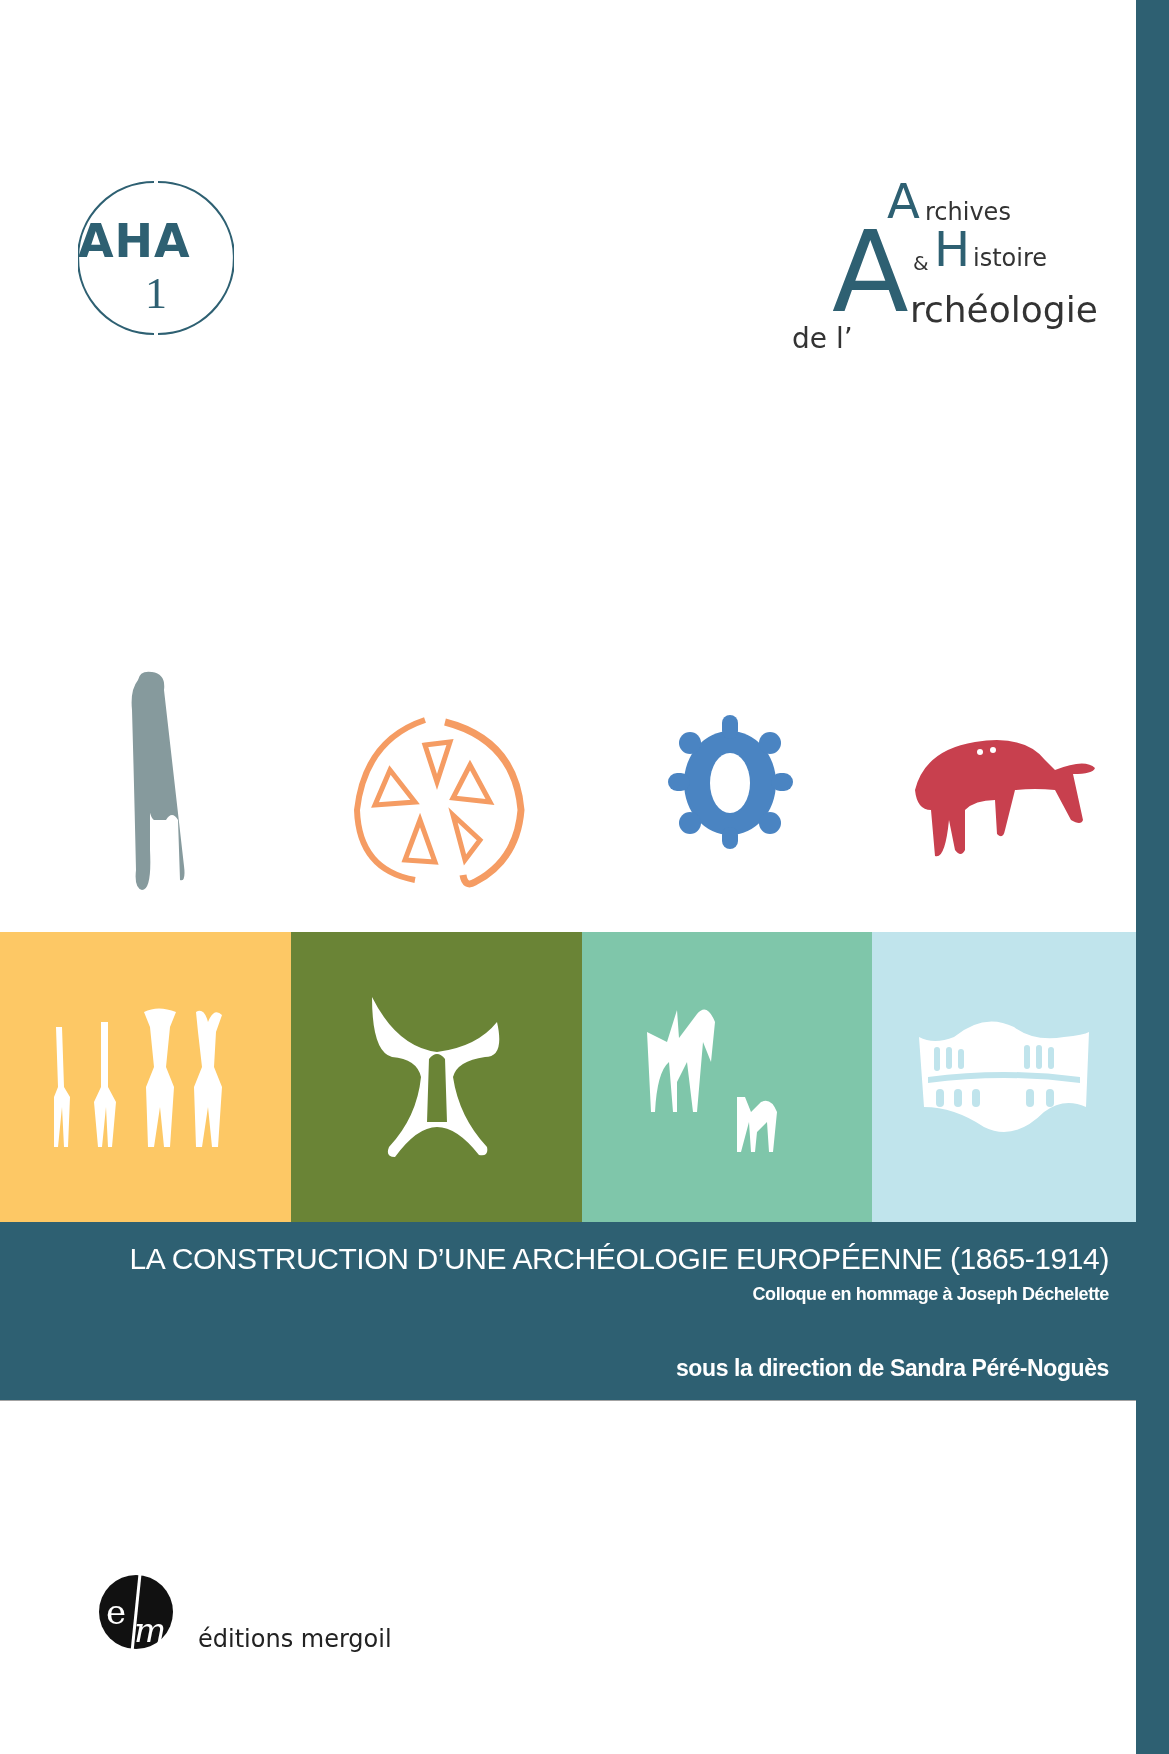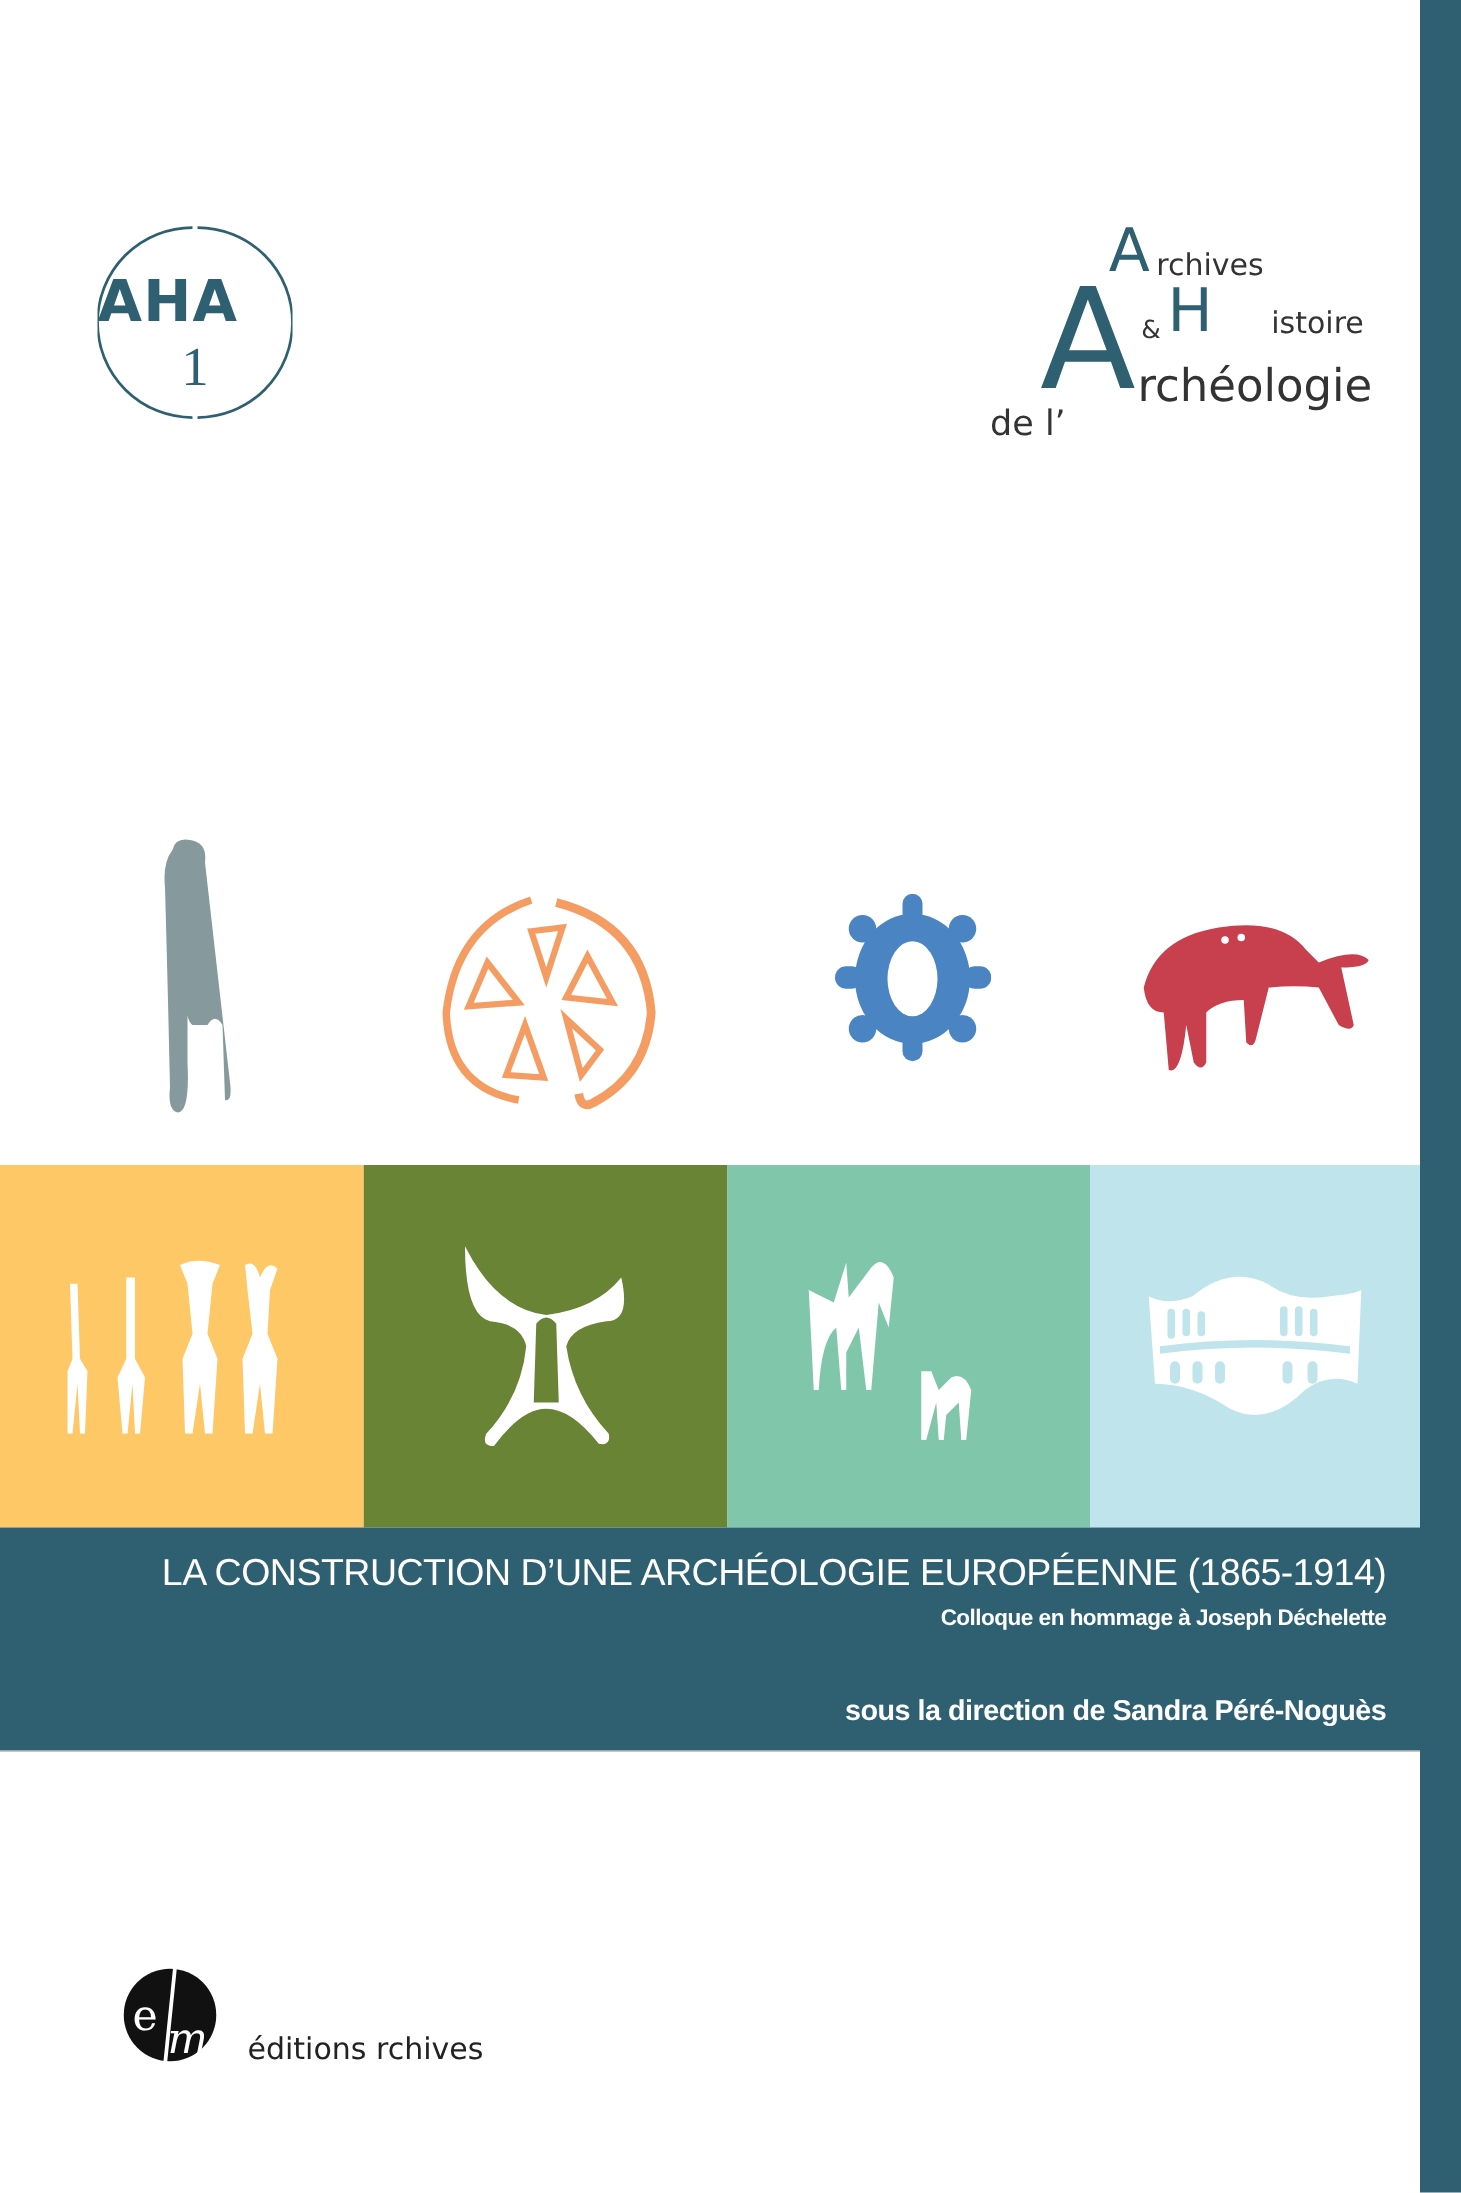--- a/index.html
+++ b/index.html
@@ -43,21 +43,21 @@
   </svg>
   <div class="aha-text">AHA</div>
   <div class="aha-num">1</div>
 </div>
 
 <div class="series">
   <span class="big" style="left:117px; top:-3px; font-size:48px;">A</span>
   <span class="word" style="left:155px; top:20px;">rchives</span>
   <span class="small" style="left:143px; top:73px; font-size:20px;">&amp;</span>
   <span class="big" style="left:164px; top:45px; font-size:48px;">H</span>
-  <span class="word" style="left:203px; top:66px;margin-left:44px;">istoire</span>
+  <span class="word" style="left:203px; top:66px;">istoire</span>
   <span class="small" style="left:22px; top:126px; font-size:28px;margin-top:19px;">de l’</span>
   <span class="big" style="left:62px; top:36px; font-size:112px;">A</span>
   <span class="word" style="left:140px; top:112px; font-size:36px;">rchéologie</span>
 </div>
 
 <div class="icon-row">
   <svg style="left:120px; top:10px;" width="80" height="230" viewBox="0 0 80 230">
     <path d="M18 10 Q20 0 32 2 Q46 4 44 20 L64 196 Q66 212 60 210 L58 150 Q52 140 46 150 L34 150 Q28 146 28 120 L24 40 Q22 28 30 34 L30 180 Q32 220 22 220 Q14 218 16 200 Q14 110 12 40 Q10 20 18 10Z" fill="#869a9d"></path>
   </svg>
   <svg style="left:345px; top:50px;" width="190" height="190" viewBox="0 0 190 190">
@@ -144,14 +144,14 @@
   <div class="t3">sous la direction de Sandra Péré-Noguès</div>
 </div>
 
 <div class="publisher">
   <svg width="80" height="82" viewBox="0 0 80 82" style="position:absolute; left:0; top:0;">
     <circle cx="40" cy="40" r="37" fill="#111"></circle>
     <line x1="44" y1="2" x2="36" y2="80" stroke="#fff" stroke-width="3"></line>
     <text x="10" y="52" font-family="DejaVu Serif, serif" font-size="34" fill="#fff">e</text>
     <text x="38" y="70" font-family="DejaVu Serif, serif" font-style="italic" font-size="34" fill="#fff">m</text>
   </svg>
-  <div class="pub-name">éditions rchives</div>
+  <div class="pub-name">éditions mergoil</div>
 </div>
 
 </body></html>

